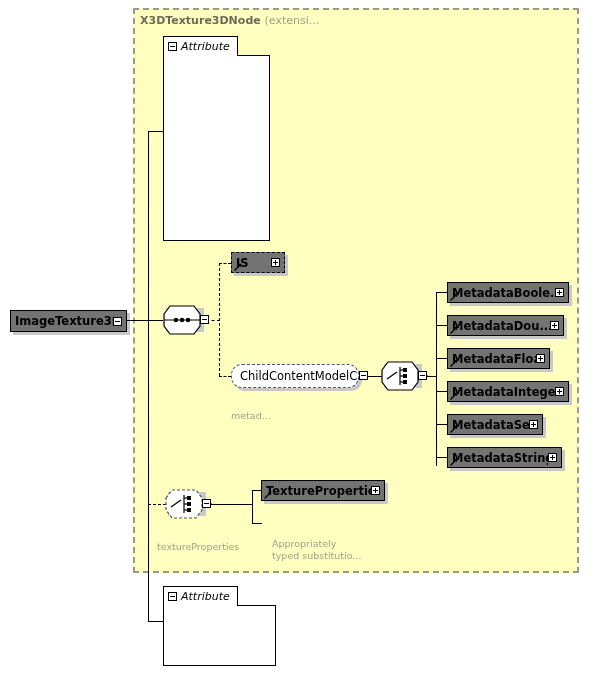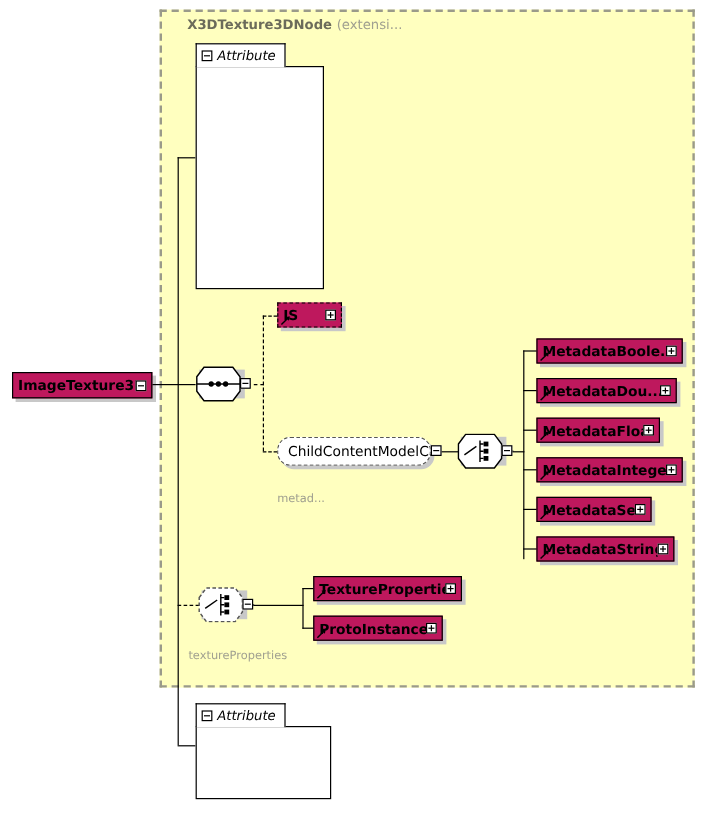--- a/index.html
+++ b/index.html
@@ -87,21 +87,21 @@
     content:"";
     position:absolute;
     top:1px;bottom:1px;left:3px;
     width:1px;background:#000;
   }
 
   
   .node{
     position:absolute;
     box-sizing:border-box;
-    background:#be185d;
+    background:#737373;
     border:1px solid #000;
     display:flex;
     align-items:center;
     box-shadow:3px 3px 0 0 #c8c8c8;
     font-size:11.5px;
     font-weight:bold;
     color:#000;
     white-space:nowrap;
   }
   .node.dashed{
@@ -184,21 +184,21 @@
     line-height:12px;
     white-space:pre-line;
   }
 </style>
 </head>
 <body>
 
 <div id="canvas">
 
   <div class="ext-panel" style="left:133px;top:8px;width:446px;height:565px;"></div>
-  <div class="ext-title" style="left:156px;top:14px;">
+  <div class="ext-title" style="left:140px;top:14px;">
     <span>X3DTexture3DNode</span>
     <span class="sub">(extensi...</span>
   </div>
 
   <div class="node" style="left:10px;top:310px;width:117px;height:22px;">
     <span class="txt">ImageTexture3D</span>
     <span class="tgl-wrap">
       <span class="toggle"></span>
     </span>
   </div>
@@ -397,31 +397,23 @@
     <span class="txt">TextureProperties</span>
     <span class="tgl-wrap">
       <span class="toggle plus"></span>
     </span>
     <svg class="refarrow" viewBox="0 0 8 8">
       <path d="M0.5,7.5 L6.5,1.5" stroke="#000" stroke-width="1.2" fill="none"></path>
       <path d="M7.5,0.5 L3.8,1.3 L6.7,4.2 Z" fill="#000"></path>
     </svg>
   </div>
 
-  <div class="node" style="left:261px;top:513px;width:108px;height:21px;">
-    <span class="txt">ProtoInstance</span>
-    <span class="tgl-wrap">
-      <span class="toggle plus"></span>
-    </span>
-    <svg class="refarrow" viewBox="0 0 8 8">
-      <path d="M0.5,7.5 L6.5,1.5" stroke="#000" stroke-width="1.2" fill="none"></path>
-      <path d="M7.5,0.5 L3.8,1.3 L6.7,4.2 Z" fill="#000"></path>
-    </svg>
-  </div>
-
+
+  <div class="note" style="left:272px;top:538px;width:140px;">Appropriately
+typed substitutio...</div>
 
   <div class="attr-group" style="left:163px;top:586px;width:75px;height:80px;">
     <div class="attr-tab" style="width:75px;">
       <span class="toggle"></span>
       <span class="lbl">Attribute</span>
     </div>
     <div class="attr-body" style="top:19px;width:113px;height:61px;"></div>
   </div>
   <div class="node dashed" style="left:173px;top:613px;width:54px;height:20px;">
     <span class="txt">url</span>

